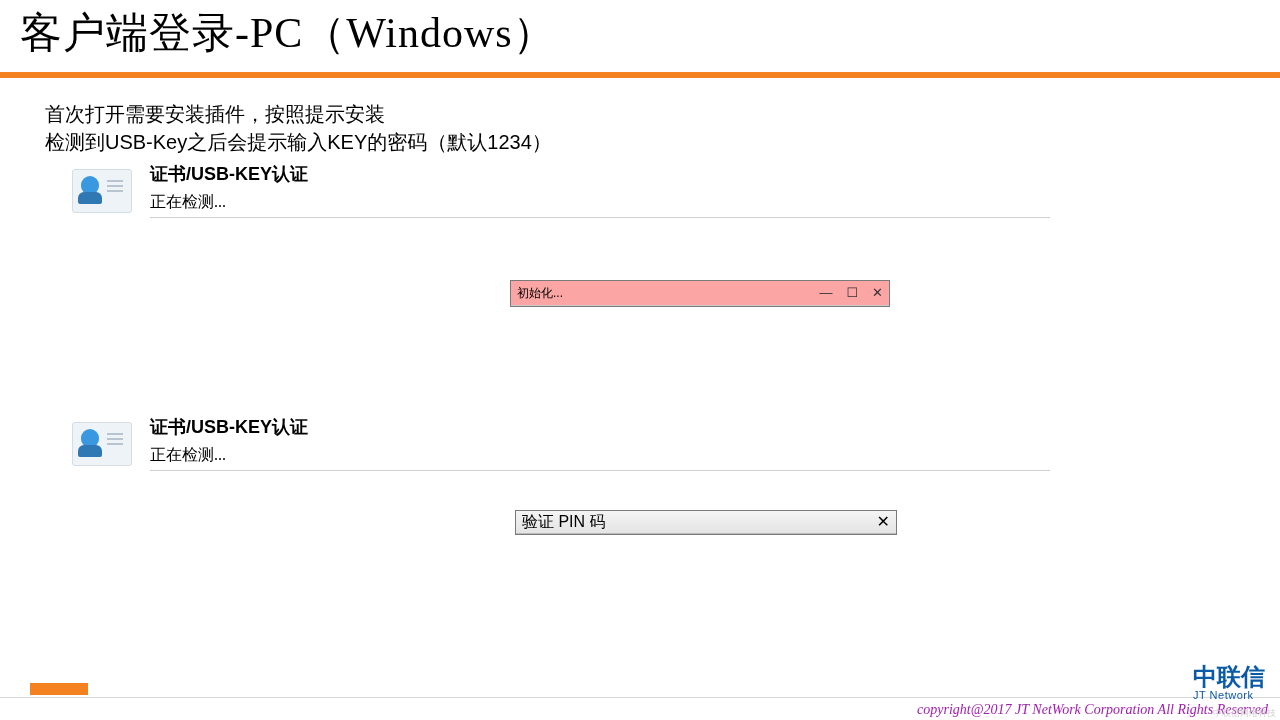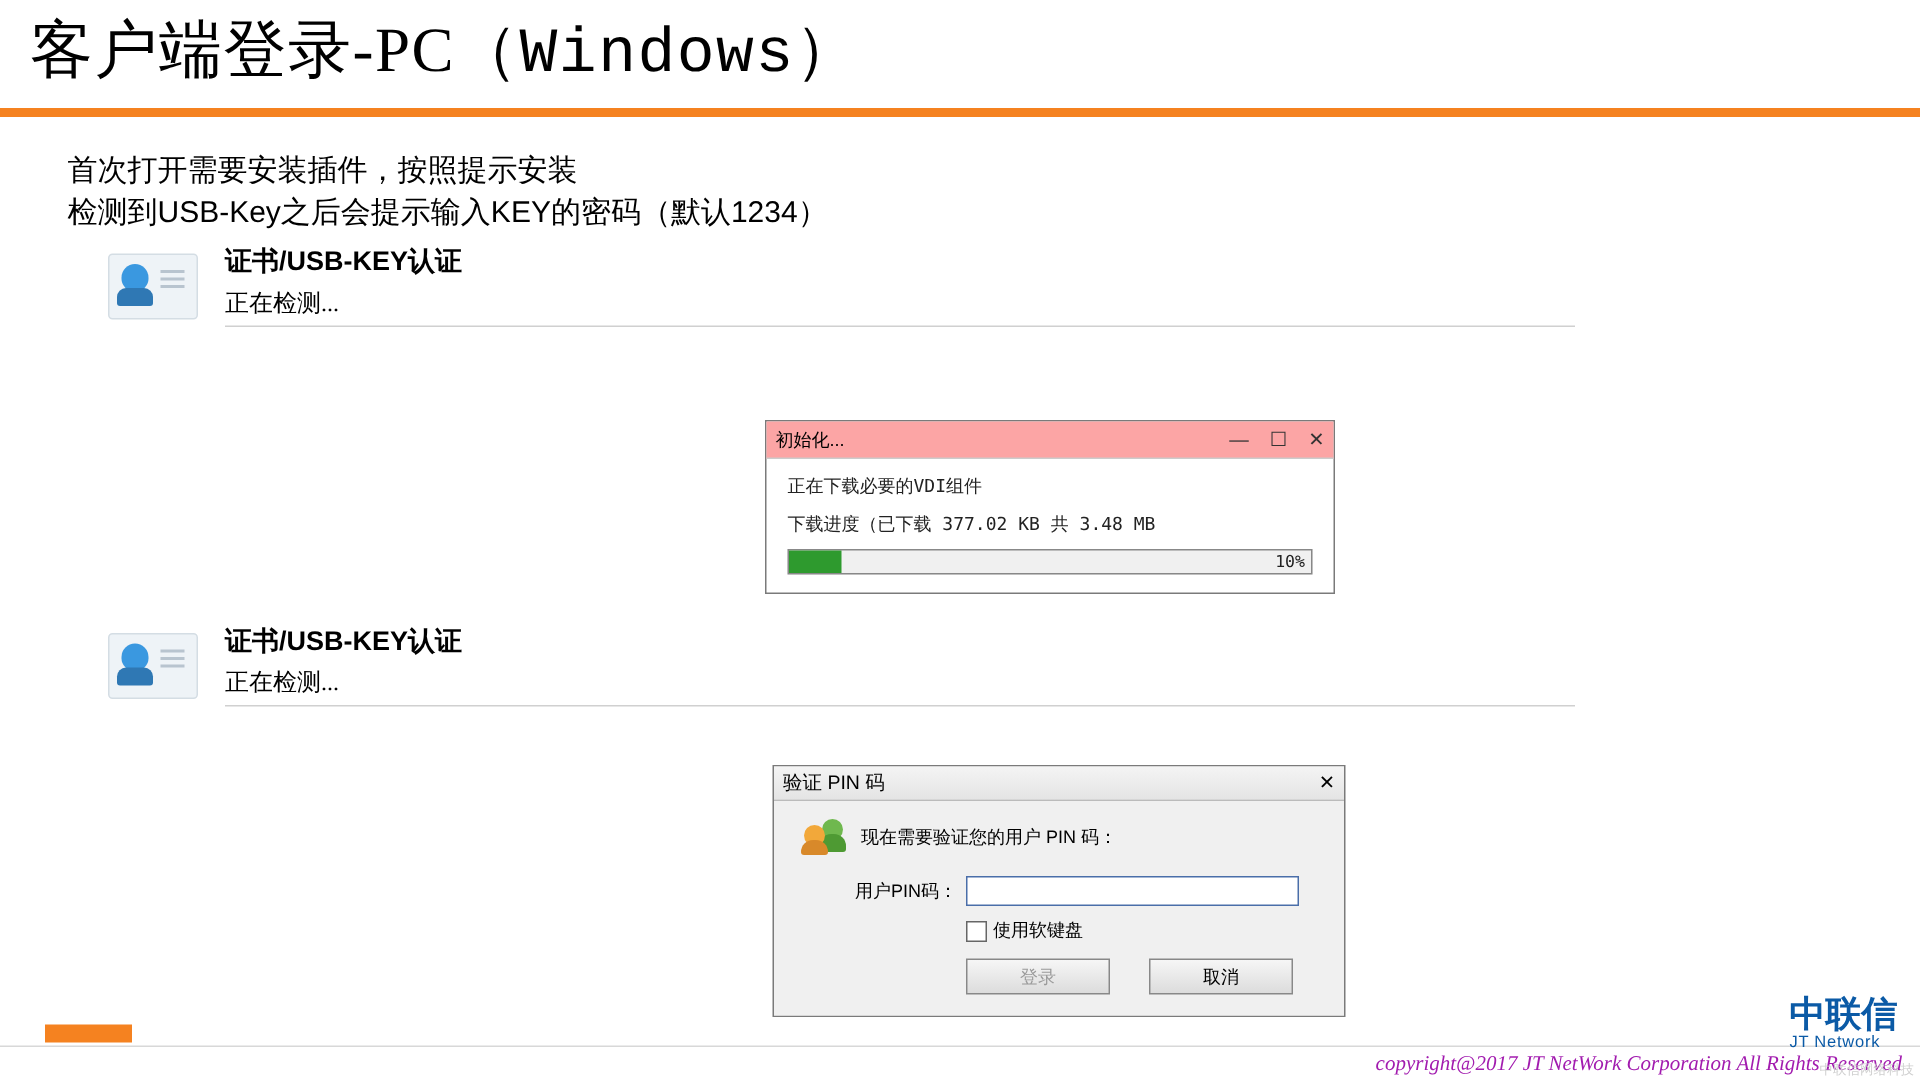--- a/index.html
+++ b/index.html
@@ -1,18 +1,18 @@
 <!DOCTYPE html>
 <html><head>
 <meta charset="utf-8">
 <style>
   html,body{margin:0;padding:0;width:1280px;height:720px;background:#fff;font-family:"Microsoft YaHei","SimSun",sans-serif;overflow:hidden;position:relative}
   .slide{position:relative;width:1280px;height:720px}
   .title{position:absolute;left:20px;top:5px;font-size:42px;font-family:"SimSun","KaiTi",serif;font-weight:normal;letter-spacing:1px}
-  .title-mono{font-family:Liberation Mono, monospace}
+  .title-mono{font-family:Liberation Serif, serif}
   .hr-orange{position:absolute;left:0;top:72px;width:1280px;height:6px;background:#f58220}
   .body-text{position:absolute;left:45px;top:100px;font-size:20px;line-height:28px;font-family:Liberation Sans, sans-serif}
   .panel{position:absolute;background:#fff}
   .panel1{left:62px;top:162px;width:1015px;height:250px}
   .panel2{left:62px;top:415px;width:1015px;height:260px}
   .cert-header{display:flex;align-items:flex-end}
   .cert-icon{width:58px;height:42px;background:#eef3f7;border:1px solid #d4dde4;border-radius:3px;position:relative;margin-top:4px;margin-left:10px;flex:none}
   .cert-icon::before{content:"";position:absolute;left:8px;top:6px;width:18px;height:18px;background:#3a98e0;border-radius:50% 50% 45% 45%}
   .cert-icon::after{content:"";position:absolute;left:5px;top:22px;width:24px;height:12px;background:#2f78b4;border-radius:6px 6px 2px 2px}
   .cert-icon .lines{position:absolute;left:34px;top:10px;width:16px;height:2px;background:#b8c4cf;box-shadow:0 5px 0 #b8c4cf,0 10px 0 #b8c4cf}
@@ -28,21 +28,21 @@
   .win-btns{display:flex;gap:14px;font-family:"Segoe UI",sans-serif;font-size:13px;color:#333}
   .win-btn{cursor:default}
   .dlg-body{padding:10px 14px 12px 14px;font-size:12px;color:#222}
   .dlg-row{margin-bottom:8px;font-family:"SimSun",monospace}
   .progress-wrap{position:relative;height:15px;border:1px solid #888;background:#f0f0f0}
   .progress-fill{position:absolute;left:0;top:0;bottom:0;width:10%;background:#2e9a2e}
   .progress-pct{position:absolute;right:4px;top:0;font-size:11px;line-height:15px;font-family:"SimSun",monospace}
 
   
   .dlg-pin{left:515px;top:510px;width:380px}
-  .pin-titlebar{height:22px;line-height:22px;background:linear-gradient(#f4f4f4,#e4e4e4);border-bottom:1px solid #bbb;font-size:13px;padding:0 6px;display:flex;justify-content:space-between;align-items:center;font-family:"SimSun",sans-serif}
+  .pin-titlebar{height:22px;line-height:22px;background:linear-gradient(#f4f4f4,#e4e4e4);border-bottom:1px solid #bbb;font-size:16px;padding:0 6px;display:flex;justify-content:space-between;align-items:center;font-family:"SimSun",sans-serif}
   .pin-body{background:#f0f0f0;padding:12px 14px 14px 14px;font-size:12px}
   .pin-msg-row{display:flex;align-items:center;gap:10px;margin-bottom:14px;margin-left:6px}
   .people-icon{width:28px;height:24px;position:relative}
   .people-icon .p1{position:absolute;left:0;top:4px;width:14px;height:14px;background:#f2a83a;border-radius:50%}
   .people-icon .p1b{position:absolute;left:-2px;top:14px;width:18px;height:10px;background:#d8892a;border-radius:8px 8px 2px 2px}
   .people-icon .p2{position:absolute;left:12px;top:0;width:14px;height:14px;background:#6fb84e;border-radius:50%}
   .people-icon .p2b{position:absolute;left:10px;top:10px;width:18px;height:12px;background:#4e9a33;border-radius:8px 8px 2px 2px}
   .pin-input-row{display:flex;align-items:center;margin-left:28px;margin-bottom:8px}
   .pin-label{width:80px;text-align:right;margin-right:6px}
   .pin-input{width:222px;height:20px;border:1px solid #4a6ea9;background:#fff;padding:0 3px;box-sizing:border-box;font-size:12px}
@@ -90,71 +90,40 @@
 
   <div class="dlg dlg-init">
     <div class="dlg-titlebar">
       <span>初始化...</span>
       <span class="win-btns">
         <span class="win-btn">—</span>
         <span class="win-btn">☐</span>
         <span class="win-btn">✕</span>
       </span>
     </div>
-    <div class="dlg-body">
-      <div class="dlg-row">正在下载必要的VDI组件</div>
-      <div class="dlg-row">下载进度（已下载 377.02 KB 共 3.48 MB</div>
-      <div class="progress-wrap">
-        <div class="progress-fill"></div>
-        <div class="progress-pct">10%</div>
-      </div>
-    </div>
   </div>
 
   <div class="panel panel2">
     <div class="cert-header">
       <div class="cert-icon">
           <span class="lines"></span>
         </div>
       <div class="cert-text">
         <div class="cert-title">证书/USB-KEY认证</div>
         <div class="cert-status">正在检测...</div>
       </div>
     </div>
     <hr class="cert-hr">
   </div>
 
   <div class="dlg dlg-pin">
     <div class="pin-titlebar">
       <span>验证 PIN 码</span>
       <span class="win-btn">✕</span>
     </div>
-    <div class="pin-body">
-      <div class="pin-msg-row">
-        <span class="people-icon">
-          <span class="p2"></span>
-            <span class="p2b"></span>
-            <span class="p1"></span>
-            <span class="p1b"></span>
-        </span>
-        <span>现在需要验证您的用户 PIN 码：</span>
-      </div>
-      <div class="pin-input-row">
-        <span class="pin-label">用户PIN码：</span>
-        <input class="pin-input" type="text" value="" style="">
-      </div>
-      <div class="pin-chk-row">
-        <span class="chk"></span>
-        <span>使用软键盘</span>
-      </div>
-      <div class="pin-btn-row">
-        <div class="btn disabled">登录</div>
-        <div class="btn">取消</div>
-      </div>
-    </div>
   </div>
 
   <div class="footer-line"></div>
   <div class="footer-bar"></div>
   <div class="logo">
     <div class="logo-cn">中联信</div>
     <div class="logo-en">JT Network</div>
   </div>
   <div class="copyright">copyright@2017  JT NetWork Corporation All Rights Reserved</div>
   <div class="watermark">中联信网络科技</div>

